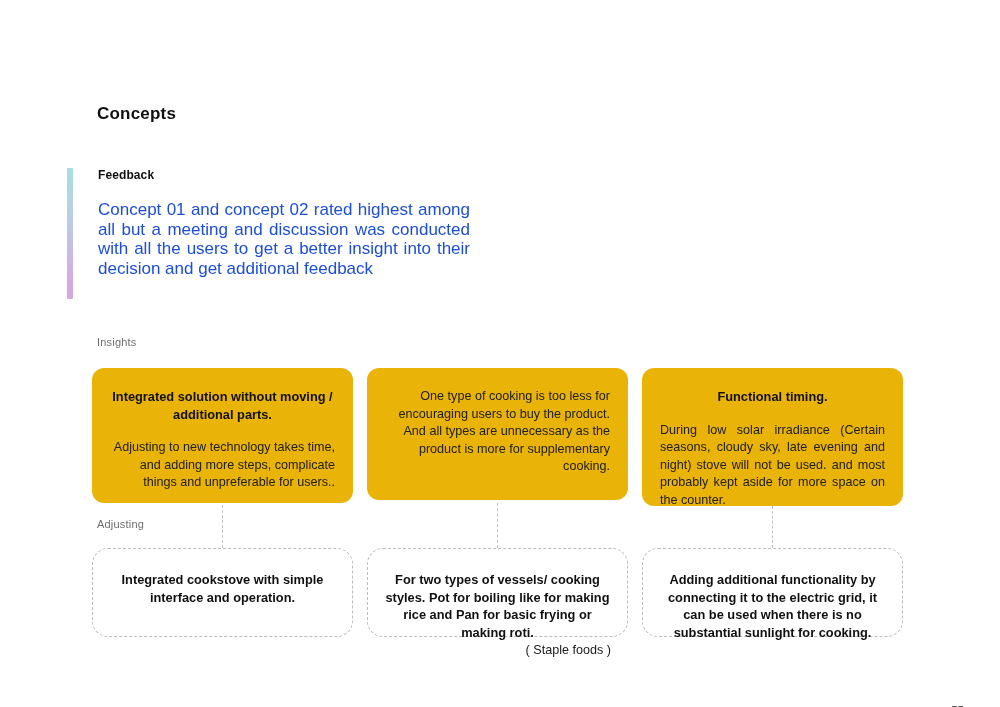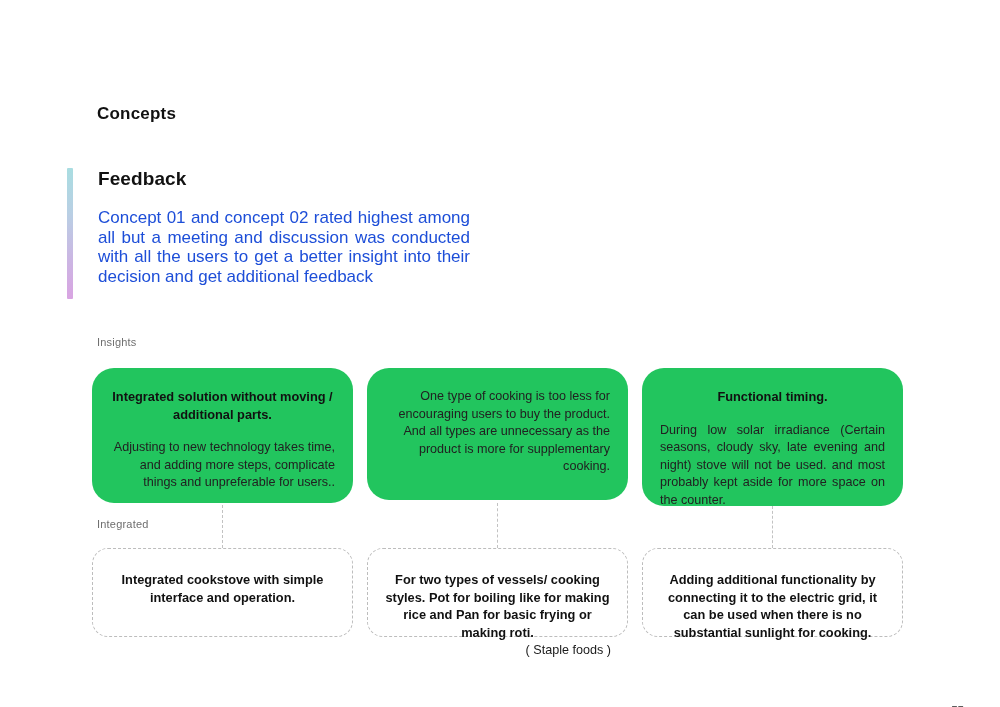--- a/index.html
+++ b/index.html
@@ -46,21 +46,21 @@
     top: 0;
     width: 6px;
     height: 131px;
     border-radius: 1px;
     background: linear-gradient(180deg, #a9dde1 0%, #b9cfe4 35%, #cbb6e3 70%, #d9a4e2 100%);
   }
   .feedback-body {
     margin-left: 31px;
   }
   .feedback-heading {
-    font-size: 19px;
+    font-size: 12px;
     font-weight: bold;
     color: #111111;
     margin-bottom: 18px;
     letter-spacing: 0.1px;
   }
   .feedback-text {
     font-size: 17px;
     line-height: 19.5px;
     color: #1d4ed8;
     text-align: justify;
@@ -87,22 +87,22 @@
   .connector-2 { left: 497px; top: 503px; height: 45px; }
   .connector-3 { left: 772px; top: 506px; height: 42px; }
 
   
   .card {
     position: absolute;
     box-sizing: border-box;
   }
 
   .insight-card {
-    background: #22c55e;
-    border-radius: 22px;
+    background: #eab308;
+    border-radius: 12px;
     padding: 20px 18px 14px 18px;
   }
   .insight-card .card-heading {
     font-size: 12.8px;
     font-weight: bold;
     color: #111111;
     text-align: center;
     line-height: 17.5px;
     margin-bottom: 16px;
   }
@@ -168,21 +168,21 @@
 
   <div class="feedback-block">
     <div class="feedback-accent"></div>
     <div class="feedback-body">
       <div class="feedback-heading">Feedback</div>
       <div class="feedback-text">Concept 01 and concept 02 rated highest among all but a meeting and discussion was conducted with all the users to get a better insight into their decision and get additional feedback</div>
     </div>
   </div>
 
   <div class="section-label label-insights">Insights</div>
-  <div class="section-label label-solutions">Integrated</div>
+  <div class="section-label label-solutions">Adjusting</div>
 
   <div class="connector connector-1"></div>
   <div class="connector connector-2"></div>
   <div class="connector connector-3"></div>
 
   <div class="card insight-card col-1 row-insight-1">
     <div class="card-heading">Integrated solution without moving / additional parts.</div>
     <div class="card-body">Adjusting to new technology takes time, and adding more steps, complicate things and unpreferable for users..</div>
   </div>
 

